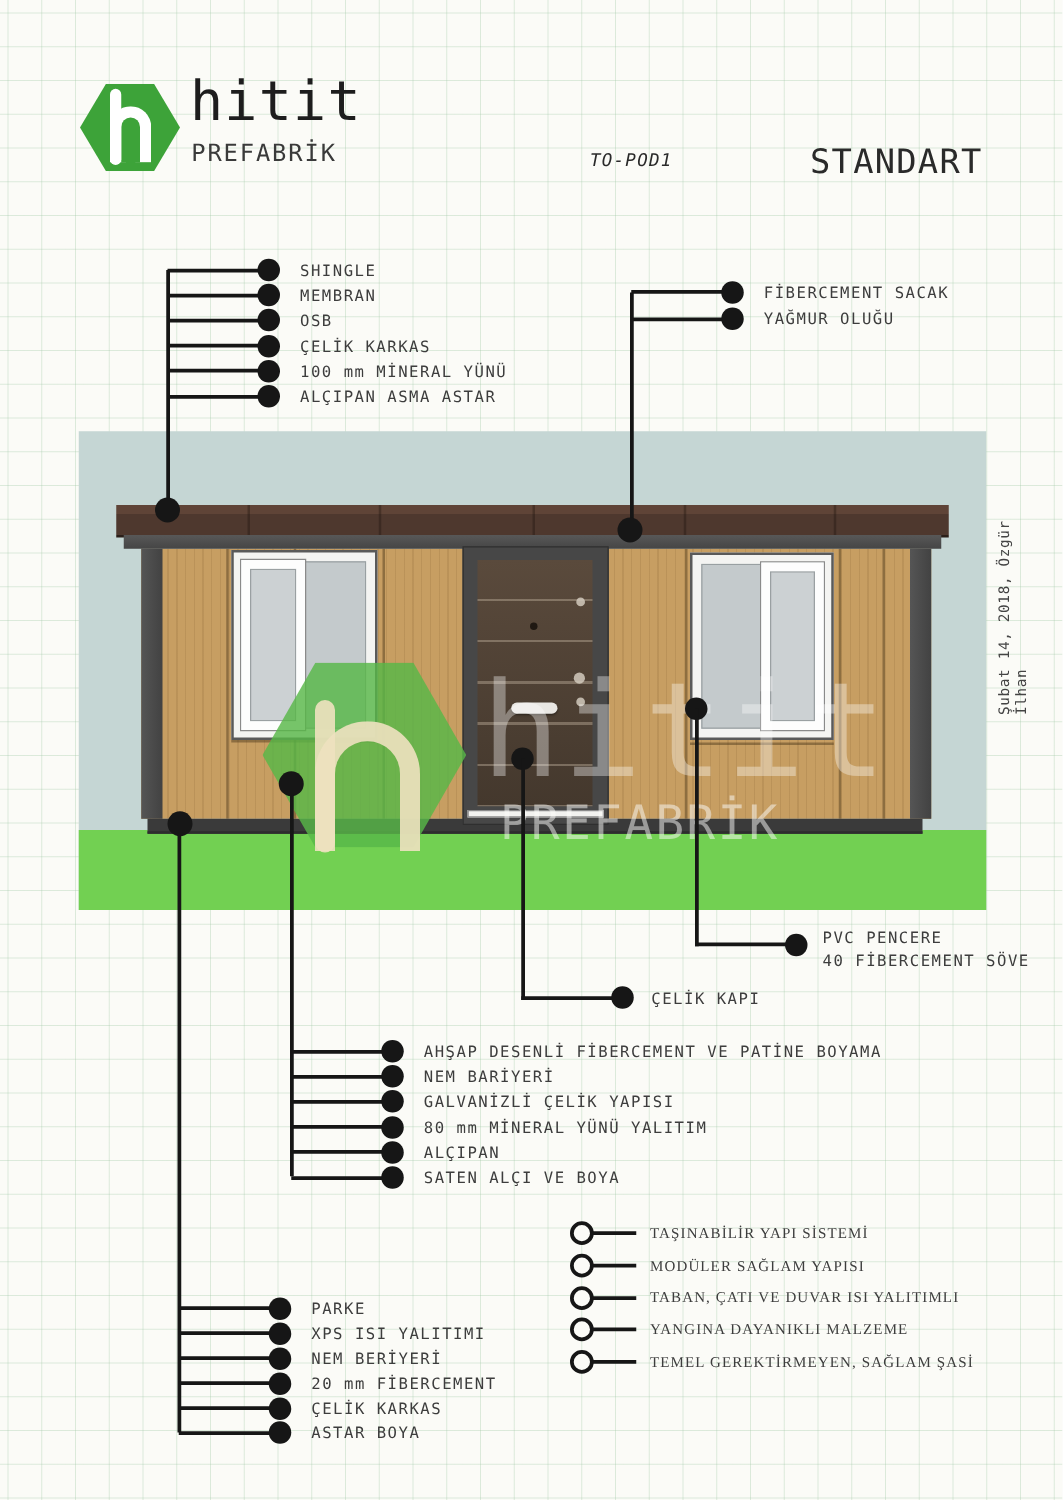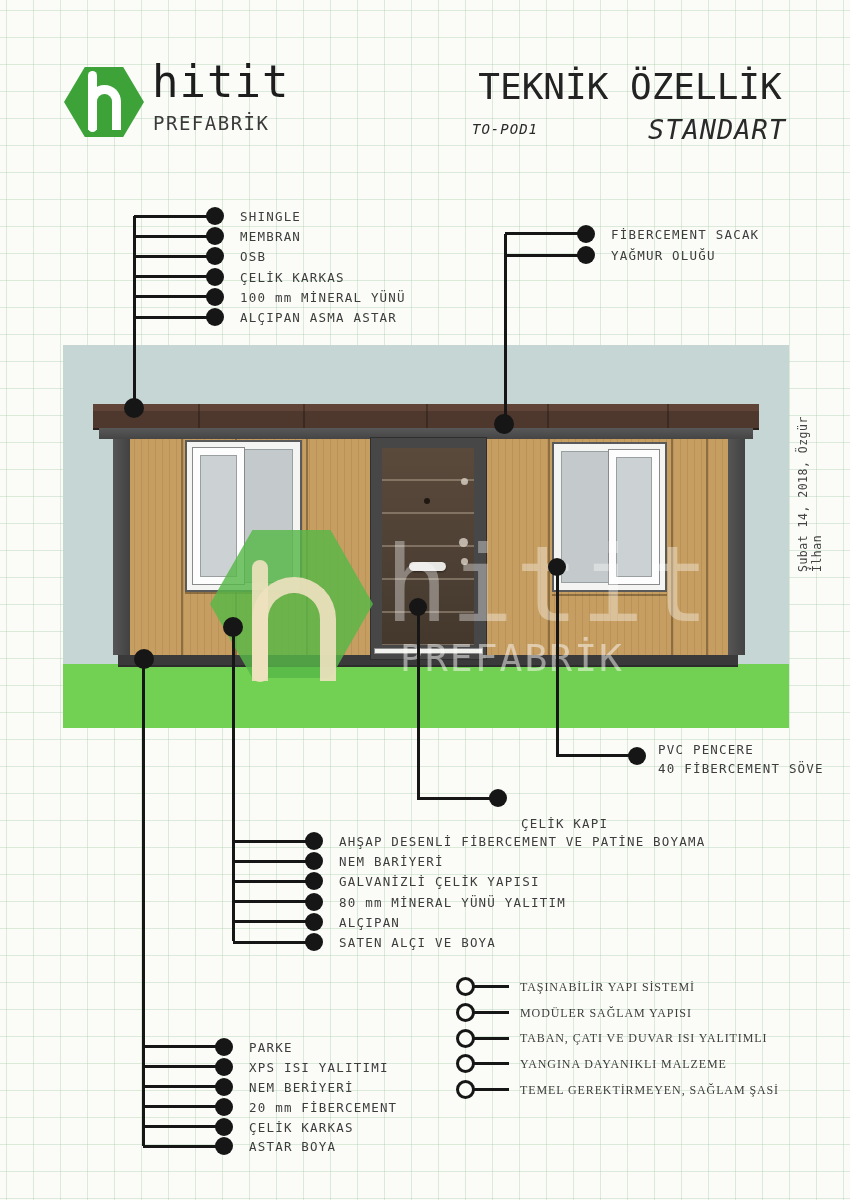--- a/index.html
+++ b/index.html
@@ -18,21 +18,21 @@
   .logo-hex{position:absolute;left:64px;top:67px;width:80px;height:70px;background:var(--c-logo-green,#3da339);
     clip-path:polygon(0% 50%,26% 0%,74% 0%,100% 50%,74% 100%,26% 100%);}
   .logo-h-stem{position:absolute;left:88px;top:71px;width:9px;height:61px;background:#fff;border-radius:5px;}
   .logo-h-arch{position:absolute;left:88px;top:85px;width:33px;height:45px;border:9px solid #fff;border-bottom:none;border-radius:17px 17px 0 0;box-sizing:border-box;}
   .logo-word{position:absolute;left:152px;top:60px;font-size:44px;line-height:1;color:#1d1d1d;letter-spacing:1px;}
   .logo-sub{position:absolute;left:153px;top:112px;font-size:19px;letter-spacing:1.5px;color:#3a3a3a;}
 
   
   .title-main{position:absolute;left:455px;top:66px;width:350px;text-align:center;font-size:36px;color:#232323;}
   .title-model{position:absolute;left:472px;top:121px;font-size:14px;font-style:italic;color:#2a2a2a;letter-spacing:1px;}
-  .title-variant{position:absolute;left:648px;top:114px;font-size:27px;font-style:italic;color:#2a2a2a;letter-spacing:1px;text-align:right;}
+  .title-variant{position:absolute;left:648px;top:114px;font-size:27px;color:#2a2a2a;letter-spacing:1px;text-align:right;}
 
   .side-note{position:absolute;left:796px;top:372px;height:200px;writing-mode:vertical-rl;transform:rotate(180deg);
     font-size:11.5px;color:#444;letter-spacing:.5px;}
 
   
   .scene{position:absolute;left:63px;top:345px;width:726px;height:383px;}
   .sky{position:absolute;inset:0;background:var(--c-sky,#c5d6d4);}
   .ground{position:absolute;left:0;top:319px;width:726px;height:64px;background:var(--c-ground,#72d052);}
   .roof{position:absolute;left:30px;top:59px;width:666px;height:24px;
     background:linear-gradient(#5f4437 0 30%, var(--c-roof,#4e382e) 30% 100%);border-bottom:2px solid #2b1f19;}
@@ -101,21 +101,20 @@
 <body>
 
 <div id="canvas">
 
   <div class="logo-hex"></div>
   <div class="logo-h-stem"></div>
   <div class="logo-h-arch"></div>
   <div class="logo-word mono">hitit</div>
   <div class="logo-sub mono">PREFABRİK</div>
 
-  <div class="title-main mono">TEKNİK ÖZELLİK</div>
   <div class="title-model mono">TO-POD1</div>
   <div class="title-variant mono">STANDART</div>
 
   <div class="side-note mono">Şubat 14, 2018, Özgür İlhan</div>
 
   <div class="scene">
     <div class="sky"></div>
     <div class="ground"></div>
 
     <div class="walls">
@@ -185,21 +184,21 @@
   <div class="cline" style="left:555.5px;top:567px;width:3px;height:190px"></div>
   <div class="cline" style="left:555.5px;top:754px;width:82px;height:3px"></div>
   <div class="sdot" style="left:628px;top:747px"></div>
   <div class="clabel mono" style="left:658px;top:742px">PVC PENCERE</div>
   <div class="clabel mono" style="left:658px;top:761px">40 FİBERCEMENT SÖVE</div>
 
   <div class="sdot" style="left:409px;top:598px"></div>
   <div class="cline" style="left:416.5px;top:607px;width:3px;height:193px"></div>
   <div class="cline" style="left:416.5px;top:797px;width:82px;height:3px"></div>
   <div class="sdot" style="left:489px;top:789px"></div>
-  <div class="clabel mono" style="left:521px;top:816px">ÇELİK KAPI</div>
+  <div class="clabel mono" style="left:521px;top:791px">ÇELİK KAPI</div>
 
   <div class="dotlist rh202" style="left:134px;top:206px">
 
       <div class="row">
         <span class="hline"></span>
         <span class="dot"></span>
         <span class="lbl mono">SHINGLE</span>
       </div>
 
       <div class="row">

